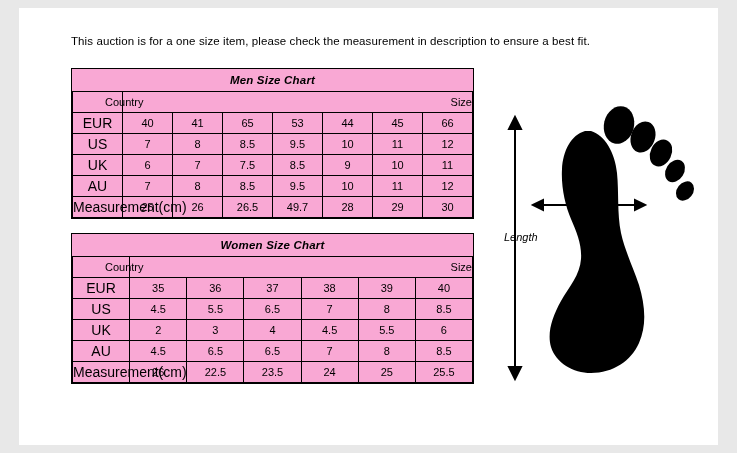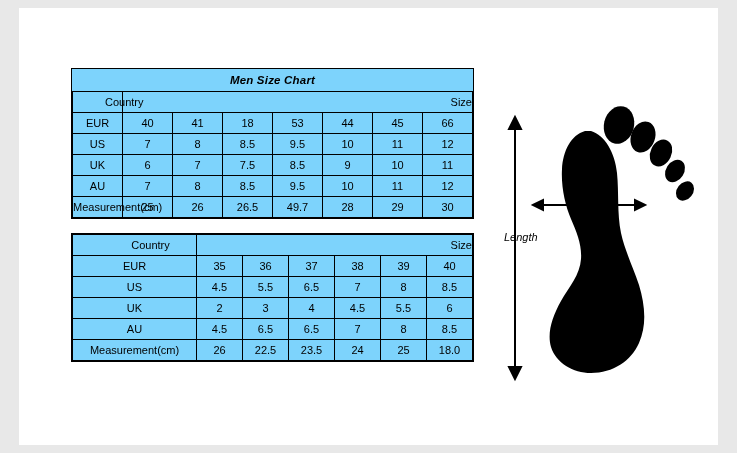--- a/index.html
+++ b/index.html
@@ -27,21 +27,21 @@
     top: 27px;
     width: 600px;
     font-size: 11.5px;
     color: #000;
     letter-spacing: 0.1px;
   }
   .chart-wrap {
     position: absolute;
     border: 1px solid #000;
     box-sizing: border-box;
-    background: #7dd3fc;
+    background: #f9a8d4;
   }
   #men-chart  { left: 52px; top: 60px;  width: 403px; }
   #women-chart{ left: 52px; top: 225px; width: 403px; }
   table.size-table {
     border-collapse: collapse;
     width: 100%;
     table-layout: fixed;
   }
   table.size-table td {
     border: 1px solid #000;
@@ -63,21 +63,21 @@
   }
   table.size-table td.label-cell {
     width: 124px;
     padding-left: 32px;
   }
   table.size-table td.size-head {
     font-weight: normal;
     text-align: right;
   }
   table.size-table td.row-label {
-    font-size: 11px;
+    font-size: 14px;
   }
   .foot-panel {
     position: absolute;
     left: 470px;
     top: 75px;
     width: 215px;
     height: 300px;
   }
   .foot-svg {
     position: absolute;
@@ -93,36 +93,37 @@
     margin-left: 13px;
   }
   #width-label  { left: 76px; top: 112px; }
   #length-label { left: 2px;  top: 148px; }
 </style>
 </head>
 <body>
 
 <div class="page">
 
+  <div class="notice">This auction is for a one size item, please check the measurement in description to ensure a best fit.</div>
 
   <div class="chart-wrap" id="men-chart">
     <table class="size-table">
       <tbody>
           <tr class="title-row">
         <td colspan="8">Men Size Chart</td>
       </tr>
       <tr>
         <td class="label-cell">Country</td>
         <td class="size-head" colspan="7">Size</td>
       </tr>
       <tr>
         <td class="row-label">EUR</td>
         <td>40</td>
         <td>41</td>
-        <td>18</td>
+        <td>65</td>
         <td>53</td>
         <td>44</td>
         <td>45</td>
         <td>66</td>
       </tr>
       <tr>
         <td class="row-label">US</td>
         <td>7</td>
         <td>8</td>
         <td>8.5</td>
@@ -161,20 +162,23 @@
         <td>29</td>
         <td>30</td>
       </tr>
     </tbody>
       </table>
   </div>
 
   <div class="chart-wrap" id="women-chart">
     <table class="size-table">
       <tbody>
+          <tr class="title-row">
+        <td colspan="7">Women Size Chart</td>
+      </tr>
       <tr>
         <td class="label-cell">Country</td>
         <td class="size-head" colspan="6">Size</td>
       </tr>
       <tr>
         <td class="row-label">EUR</td>
         <td>35</td>
         <td>36</td>
         <td>37</td>
         <td>38</td>
@@ -208,21 +212,21 @@
         <td>8</td>
         <td>8.5</td>
       </tr>
       <tr>
         <td class="row-label">Measurement(cm)</td>
         <td>26</td>
         <td>22.5</td>
         <td>23.5</td>
         <td>24</td>
         <td>25</td>
-        <td>18.0</td>
+        <td>25.5</td>
       </tr>
     </tbody>
       </table>
   </div>
 
   <div class="foot-panel">
     <svg class="foot-svg" width="215" height="300" viewBox="0 0 215 300">
 
       <g fill="#000000">
         <path d="M96,48 C82,52 74,68 73,86 C72,104 76,122 82,136 C88,150 93,162 92,176

